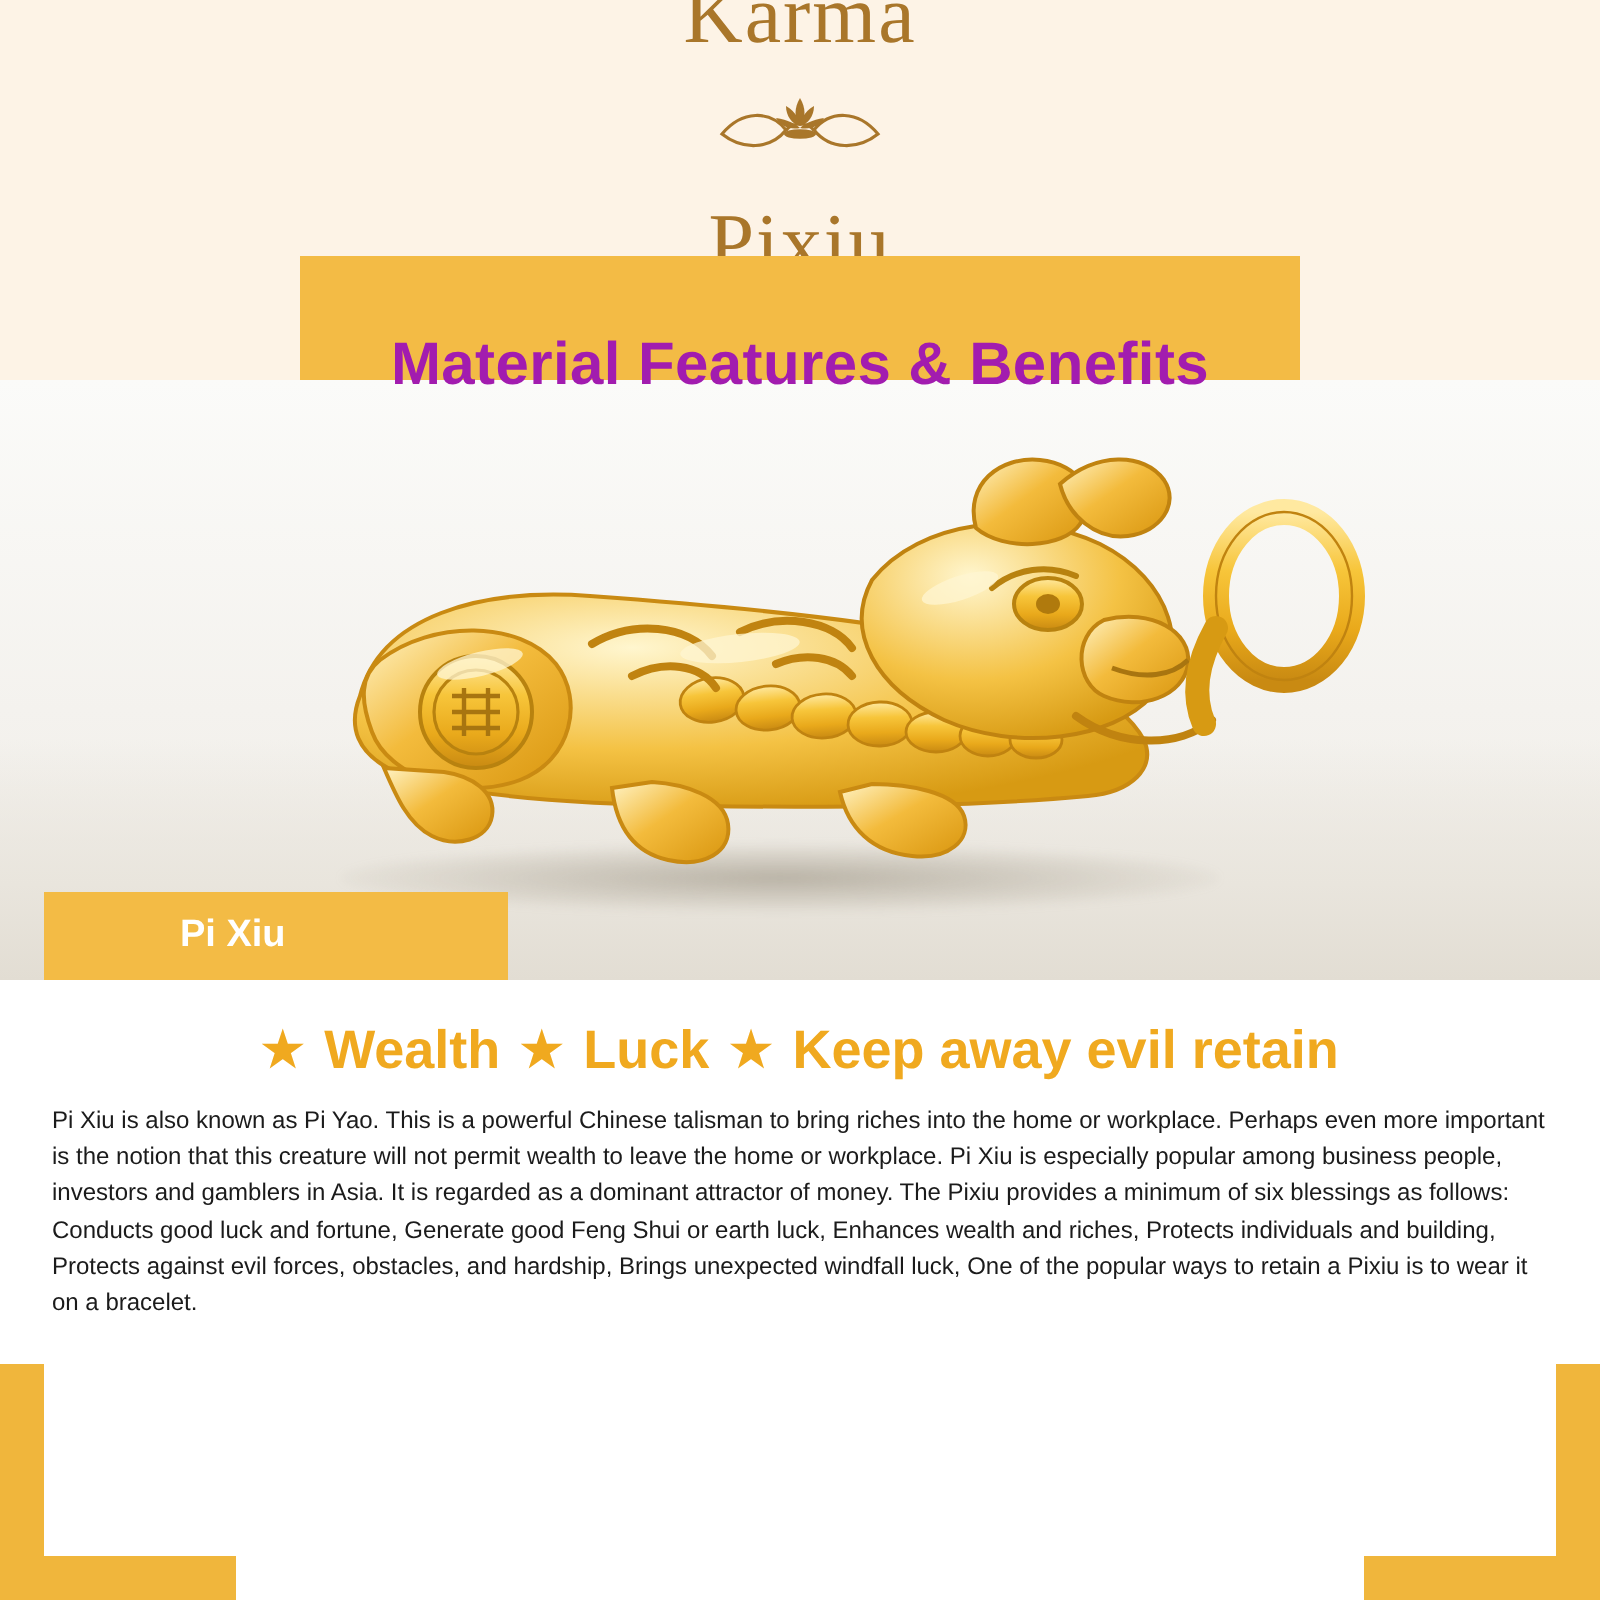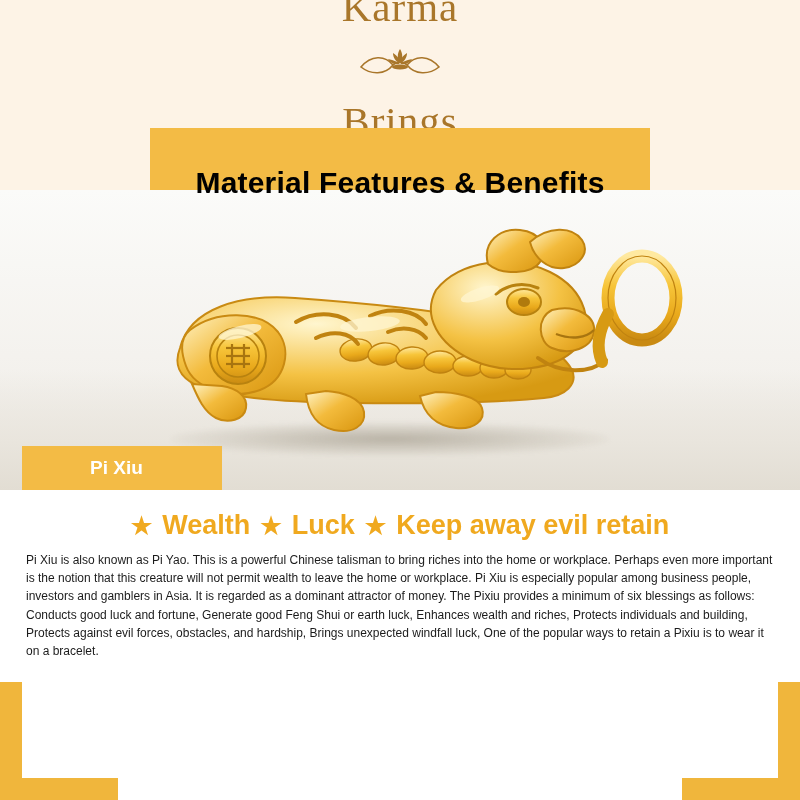--- a/index.html
+++ b/index.html
@@ -101,21 +101,21 @@
     position: absolute;
     left: 148px;
     right: 148px;
     top: 0;
     bottom: 0;
     display: flex;
     align-items: center;
     justify-content: center;
   }
   .title-text {
-    color: #000000;
+    color: #a21caf;
     font-size: 30px;
     font-weight: bold;
     letter-spacing: 0.2px;
     white-space: nowrap;
     margin-top: 48px;
   }
   .title-bar-strip-left,
   .title-bar-strip-right {
     position: absolute;
     top: 0;
@@ -156,21 +156,21 @@
     top: 8px;
     width: 580px;
     height: 270px;
   }
 
   
   .caption-tag {
     position: absolute;
     left: 22px;
     bottom: 0;
-    width: 200px;
+    width: 232px;
     height: 44px;
     background: #f3bb45;
     display: flex;
     align-items: center;
     z-index: 7;
   }
   .caption-tag-text {
     color: #ffffff;
     font-size: 19px;
     font-weight: bold;
@@ -242,21 +242,21 @@
           <g fill="#a9762a">
             <path d="M43 8 C 46 13, 46 18, 43 22 C 40 18, 40 13, 43 8 Z"></path>
             <path d="M36 12 C 41 15, 43 19, 43 22 C 39 21, 36 17, 36 12 Z"></path>
             <path d="M50 12 C 45 15, 43 19, 43 22 C 47 21, 50 17, 50 12 Z"></path>
             <path d="M31 18 C 37 19, 41 21, 43 23 C 38 24, 33 22, 31 18 Z"></path>
             <path d="M55 18 C 49 19, 45 21, 43 23 C 48 24, 53 22, 55 18 Z"></path>
             <ellipse cx="43" cy="26" rx="8" ry="2.4"></ellipse>
           </g>
         </svg>
       </span>
-      <span class="brand-word">Brings</span>
+      <span class="brand-word">Pixiu</span>
     </div>
   </div>
 
   <div class="title-bar">
     <div class="title-bar-strip-left"></div>
     <div class="title-bar-strip-right"></div>
     <div class="title-bar-inner">
       <span class="title-text">Material Features &amp; Benefits</span>
     </div>
   </div>

